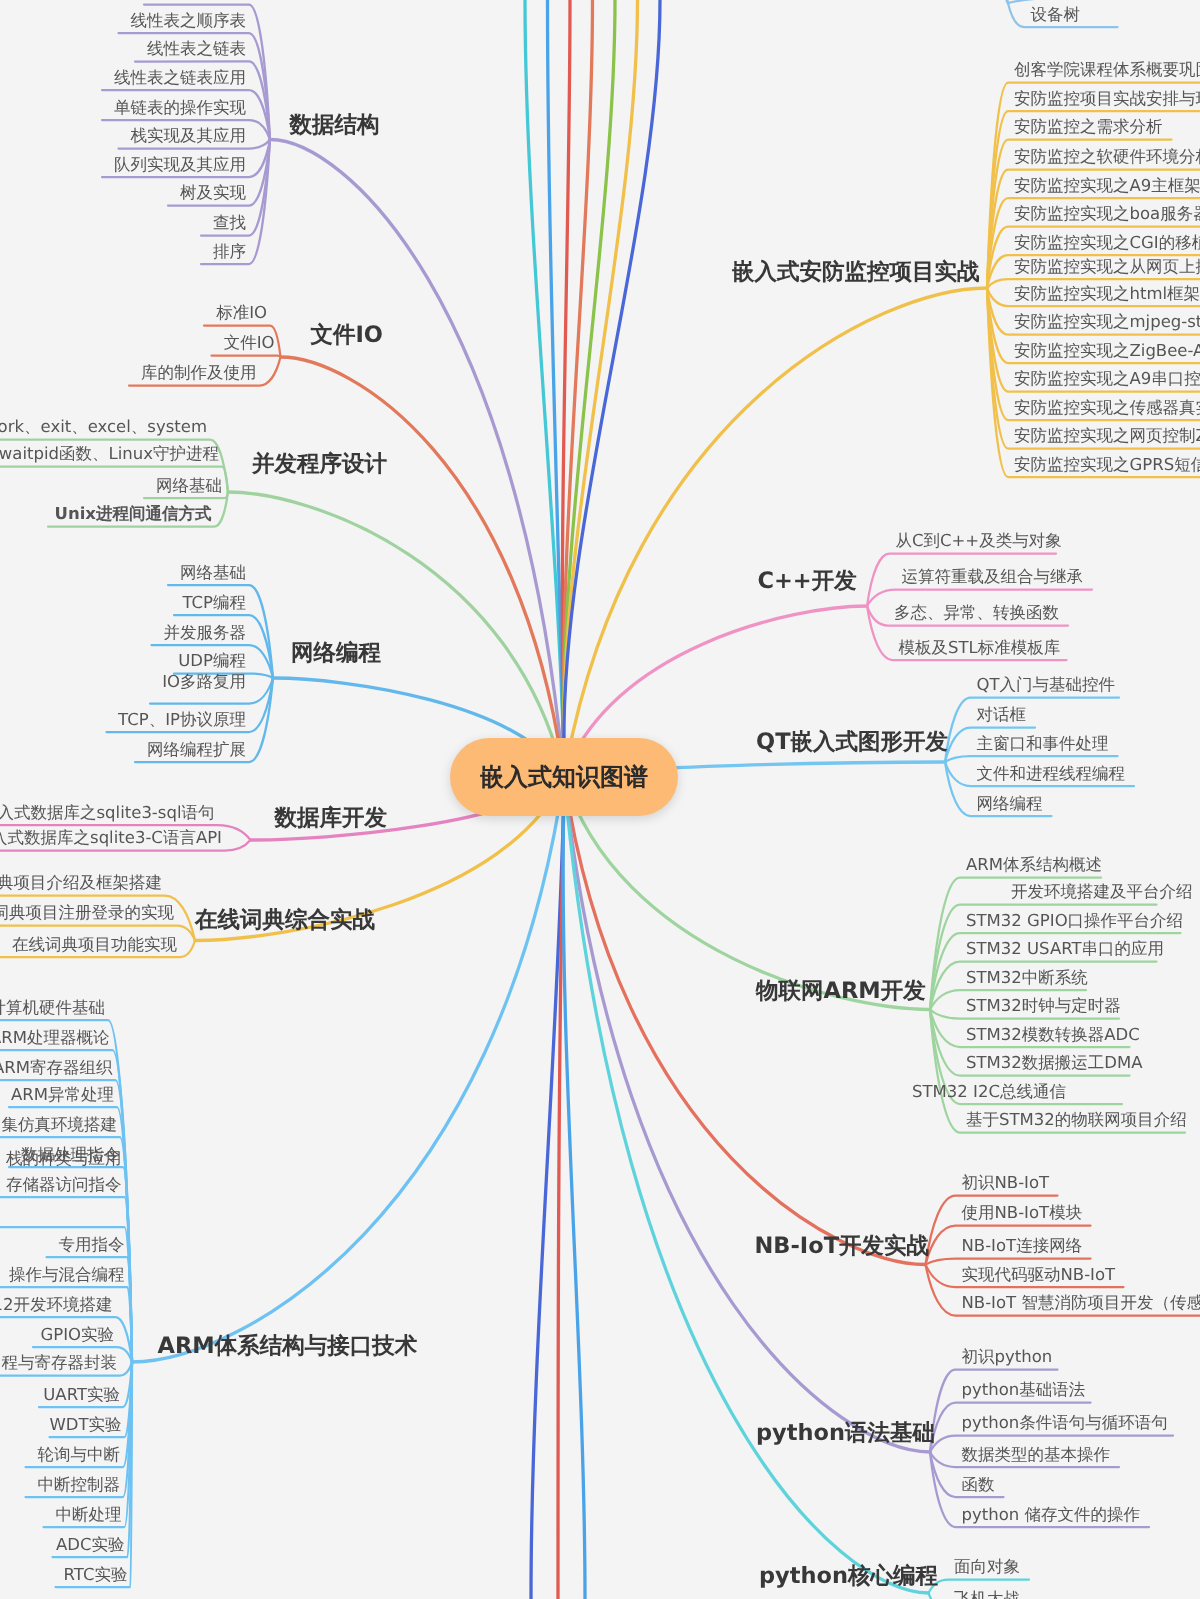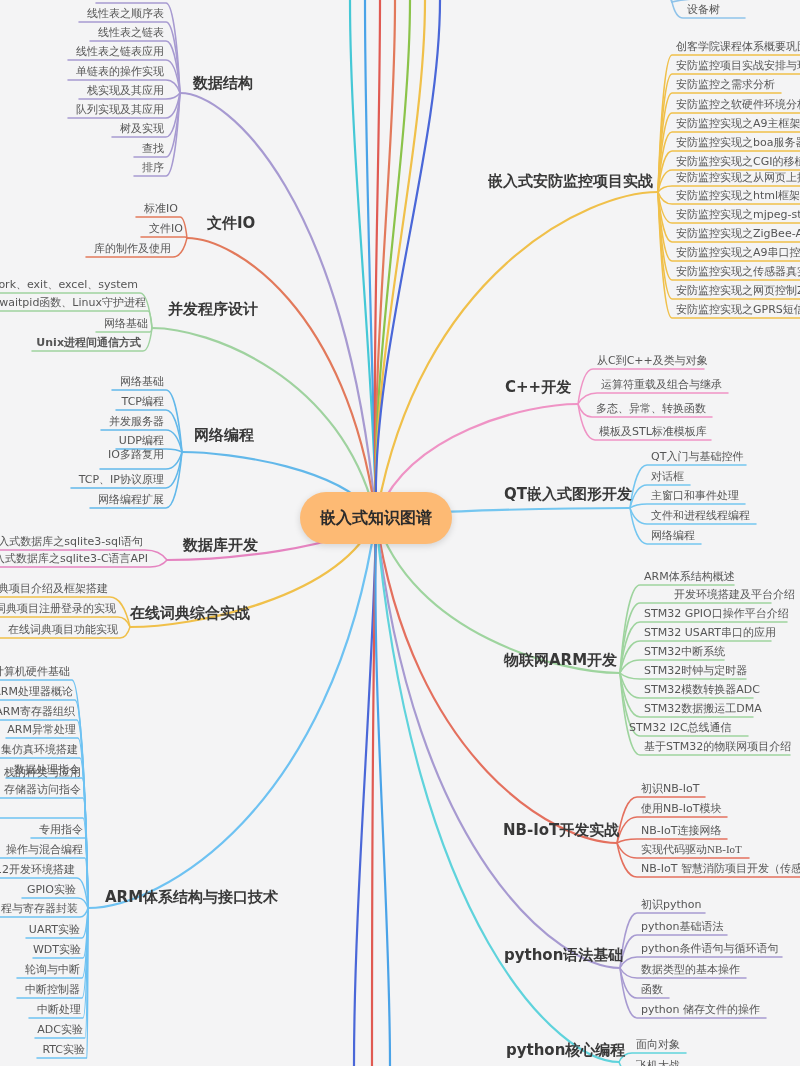--- a/index.html
+++ b/index.html
@@ -241,27 +241,27 @@
     <div class="node-label" style="top: 529px; left: 651px;">网络编程</div>
     <div class="branch-label" style="left: 504px; top: 651px;">物联网ARM开发</div>
     <div class="node-label" style="top: 570px; left: 644px;">ARM体系结构概述</div>
     <div class="node-label" style="top: 588px; left: 644px; margin-left: 30px;">开发环境搭建及平台介绍</div>
     <div class="node-label" style="top: 607px; left: 644px;">STM32 GPIO口操作平台介绍</div>
     <div class="node-label" style="top: 626px; left: 644px;">STM32 USART串口的应用</div>
     <div class="node-label" style="top: 645px; left: 644px;">STM32中断系统</div>
     <div class="node-label" style="top: 664px; left: 644px;">STM32时钟与定时器</div>
     <div class="node-label" style="top: 683px; left: 644px;">STM32模数转换器ADC</div>
     <div class="node-label" style="top: 702px; left: 644px;">STM32数据搬运工DMA</div>
-    <div class="node-label" style="top: 721px; left: 629px;">STM32 I2C总线通信</div>
+    <div class="node-label" style="top: 721px; left: 608px;">STM32 I2C总线通信</div>
     <div class="node-label" style="top: 740px; left: 644px;">基于STM32的物联网项目介绍</div>
     <div class="branch-label" style="left: 503px; top: 821px;">NB-IoT开发实战</div>
     <div class="node-label" style="top: 782px; left: 641px;">初识NB-IoT</div>
     <div class="node-label" style="top: 802px; left: 641px;">使用NB-IoT模块</div>
     <div class="node-label" style="top: 824px; left: 641px;">NB-IoT连接网络</div>
-    <div class="node-label" style="top: 843px; left: 641px; font-family: Liberation Serif, serif;">实现代码驱动NB-IoT</div>
+    <div class="node-label" style="top: 843px; left: 641px;">实现代码驱动NB-IoT</div>
     <div class="node-label" style="top: 862px; left: 641px;">NB-IoT 智慧消防项目开发（传感器实战</div>
     <div class="branch-label" style="left: 504px; top: 946px;">python语法基础</div>
     <div class="node-label" style="top: 898px; left: 641px;">初识python</div>
     <div class="node-label" style="top: 920px; left: 641px;">python基础语法</div>
     <div class="node-label" style="top: 942px; left: 641px;">python条件语句与循环语句</div>
     <div class="node-label" style="top: 963px; left: 641px;">数据类型的基本操作</div>
     <div class="node-label" style="top: 983px; left: 641px;">函数</div>
     <div class="node-label" style="top: 1003px; left: 641px;">python 储存文件的操作</div>
     <div class="branch-label" style="left: 506px; top: 1041px;">python核心编程</div>
     <div class="node-label" style="top: 1038px; left: 636px;">面向对象</div>

